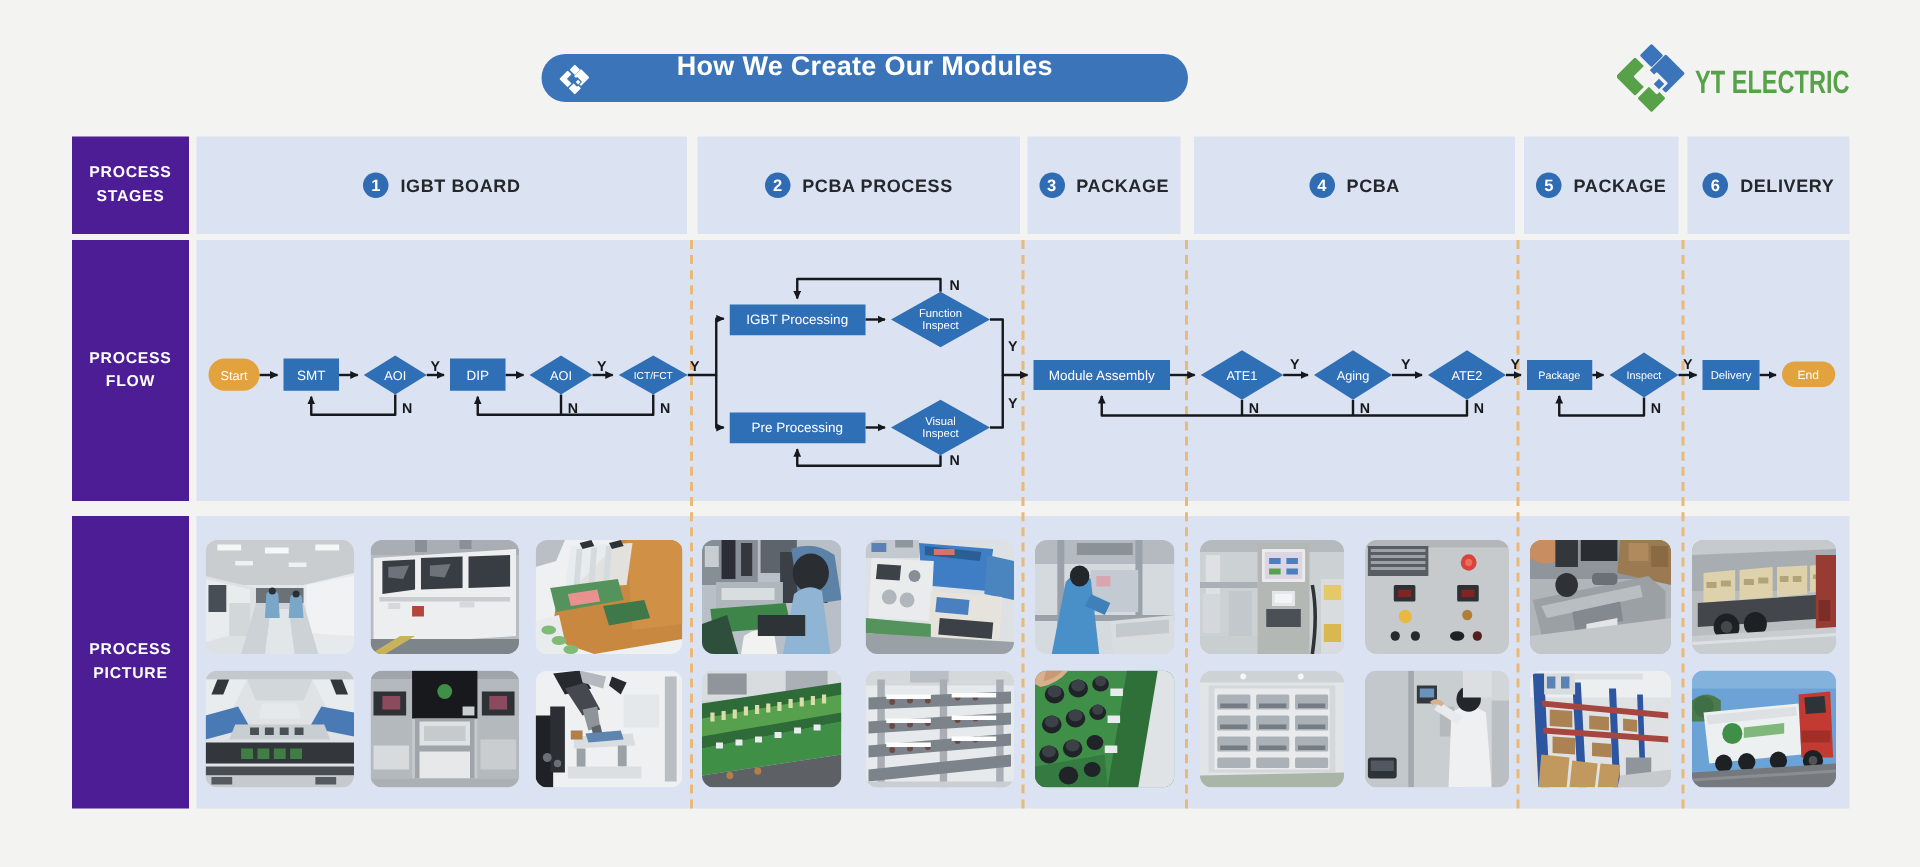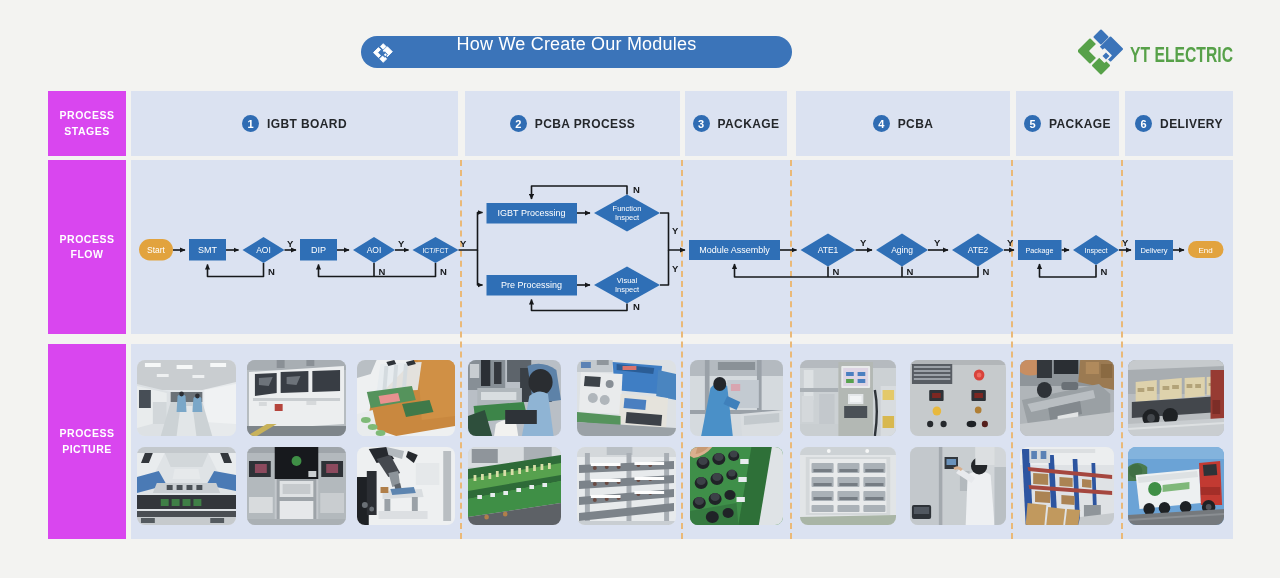--- a/index.html
+++ b/index.html
@@ -3,41 +3,41 @@
 <meta charset="utf-8">
 <style>
   * { margin:0; padding:0; box-sizing:border-box; }
   html,body { width:1280px; height:578px; overflow:hidden; }
   body { background:#f3f3f1; font-family:"Liberation Sans", sans-serif; position:relative; }
   .abs { position:absolute; }
   .cell { background:#dbe2f1; position:absolute; }
   .hcell { background:#dbe2f1; position:absolute; top:91px; height:65px; display:flex; align-items:center; justify-content:center; gap:8px; }
   .hcell .num { width:17px; height:17px; border-radius:50%; background:#2f6cb3; color:#fff; font-size:11px; font-weight:bold; display:flex; align-items:center; justify-content:center; }
   .hcell .lbl { font-size:12px; font-weight:bold; color:#24272b; letter-spacing:0.4px; }
-  .bluebox { background:#d946ef; position:absolute; left:48px; width:78px; color:#fff; display:flex; align-items:center; justify-content:center; text-align:center; font-weight:bold; font-size:10.5px; line-height:1.45; letter-spacing:0.5px; }
+  .bluebox { background:#4c1d95; position:absolute; left:48px; width:78px; color:#fff; display:flex; align-items:center; justify-content:center; text-align:center; font-weight:bold; font-size:10.5px; line-height:1.45; letter-spacing:0.5px; }
   .photo { position:absolute; border-radius:8px; overflow:hidden; }
   .photo svg { display:block; }
   .dash { top:160px; height:379px; width:0; border-left:2.5px dashed #eab978; }
 </style>
 </head>
 <body>
 
 <div class="abs" style="left:361px; top:36px; width:431px; height:32px; background:#3b74b9; border-radius:16px;"></div>
 <svg class="abs" style="left:373px; top:43px;" width="20" height="20" viewBox="0 0 45 46">
   <g stroke-linejoin="round">
     <path d="M23 1.5 L29.5 8 L23 14.5 L16.5 8 Z" fill="#fff" stroke="#fff" stroke-width="2"></path>
     <path d="M32.5 8.5 L44 20 L32.5 31.5 L21 20 Z" fill="#fff" stroke="#fff" stroke-width="2"></path>
     <path d="M12 10.5 L23.5 22 L12 33.5 L0.5 22 Z" fill="#fff" stroke="#fff" stroke-width="2"></path>
     <path d="M23 28.5 L31 36.5 L23 44.5 L15 36.5 Z" fill="#fff" stroke="#fff" stroke-width="2"></path>
     <path d="M18.5 15.5 L25 22 L18.5 28.5 L12 22 Z" fill="#3b74b9" stroke="#3b74b9" stroke-width="1.6"></path>
     <path d="M26.5 20 L33 26.5 L26.5 33 L20 26.5 Z" fill="#3b74b9" stroke="#3b74b9" stroke-width="1.6"></path>
     <path d="M28 23.5 L31.5 27 L28 30.5 L24.5 27 Z" fill="#fff"></path>
   </g>
 </svg>
-<div class="abs" style="left:361px; top:36px; width:431px; height:16px; display:flex; align-items:center; justify-content:center; color:#fff; font-size:18px; font-weight:normal; letter-spacing:0.2px;">How We Create Our Modules</div>
+<div class="abs" style="left:361px; top:36px; width:431px; height:16px; display:flex; align-items:center; justify-content:center; color:#fff; font-size:18px; font-weight:bold; letter-spacing:0.2px;">How We Create Our Modules</div>
 
 <svg class="abs" style="left:1078px; top:29px;" width="45" height="46" viewBox="0 0 45 46">
   <g stroke-linejoin="round">
     <path d="M23 1.5 L29.5 8 L23 14.5 L16.5 8 Z" fill="#3b74b9" stroke="#3b74b9" stroke-width="2"></path>
     <path d="M32.5 8.5 L44 20 L32.5 31.5 L21 20 Z" fill="#3b74b9" stroke="#3b74b9" stroke-width="2"></path>
     <path d="M12 10.5 L23.5 22 L12 33.5 L0.5 22 Z" fill="#57a149" stroke="#57a149" stroke-width="2"></path>
     <path d="M23 28.5 L31 36.5 L23 44.5 L15 36.5 Z" fill="#57a149" stroke="#57a149" stroke-width="2"></path>
     <path d="M18.5 15.5 L25 22 L18.5 28.5 L12 22 Z" fill="#f3f3f1" stroke="#f3f3f1" stroke-width="1.6"></path>
     <path d="M26.5 20 L33 26.5 L26.5 33 L20 26.5 Z" fill="#f3f3f1" stroke="#f3f3f1" stroke-width="1.6"></path>
     <path d="M28 23.5 L31.5 27 L28 30.5 L24.5 27 Z" fill="#3b74b9"></path>

